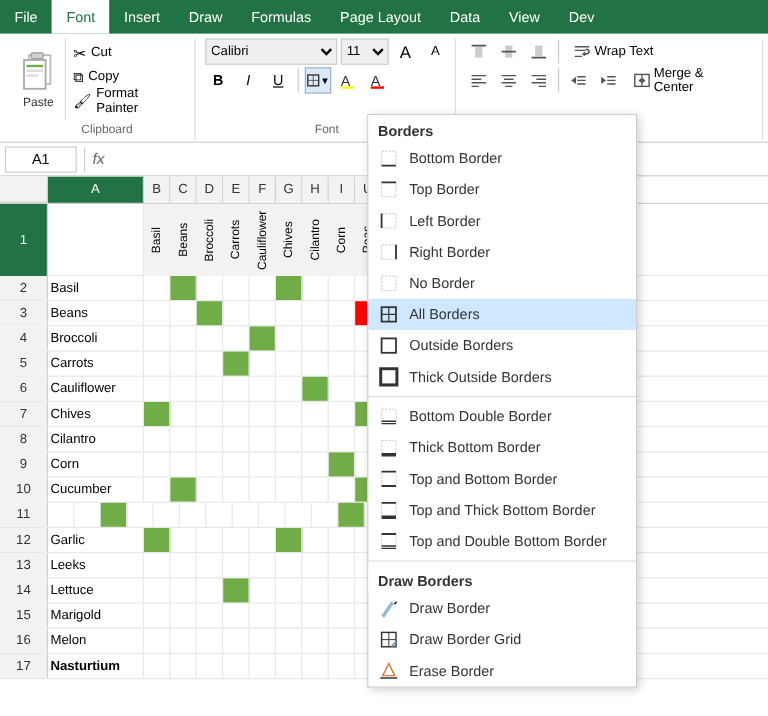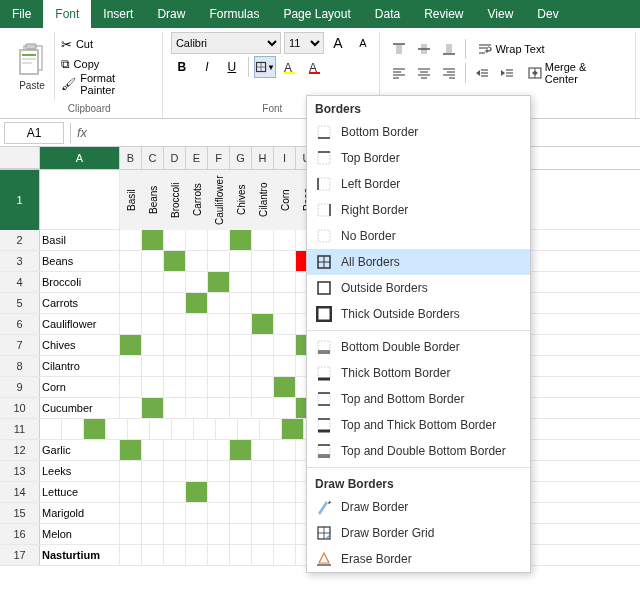--- a/index.html
+++ b/index.html
@@ -85,23 +85,20 @@
         <span>Draw</span>
       </div>
     <div class="ribbon-tab">
         <span>Formulas</span>
       </div>
     <div class="ribbon-tab">
         <span>Page Layout</span>
       </div>
     <div class="ribbon-tab">
         <span>Data</span>
-      </div>
-    <div class="ribbon-tab">
-        <span>Review</span>
       </div>
     <div class="ribbon-tab">
         <span>View</span>
       </div>
     <div class="ribbon-tab">
         <span>Dev</span>
       </div>
   </div>
 
   <div class="ribbon-body">
@@ -174,21 +171,21 @@
             <svg width="16" height="16" viewBox="0 0 16 16">
               <text x="2" y="13" font-size="12" fill="#333">A</text>
               <rect x="2" y="13" width="11" height="2" fill="#ff0000"></rect>
             </svg>
           </div>
         </div>
       </div>
       <span class="ribbon-group-label">Font</span>
     </div>
 
-    <div class="ribbon-group" style="padding-bottom:18px;min-width:140px;justify-content:flex-end;">
+    <div class="ribbon-group" style="padding-bottom:18px;min-width:140px;">
       <div class="align-group-content">
         <div class="font-row">
           <div class="align-btn">
             <svg width="16" height="16" viewBox="0 0 16 16">
                 <line x1="2" y1="3" x2="14" y2="3" stroke="#555" stroke-width="1.5"></line>
                 <rect x="5" y="4" width="6" height="9" fill="#555" opacity="0.3"></rect>
               </svg>
           </div>
           <div class="align-btn">
             <svg width="16" height="16" viewBox="0 0 16 16">

